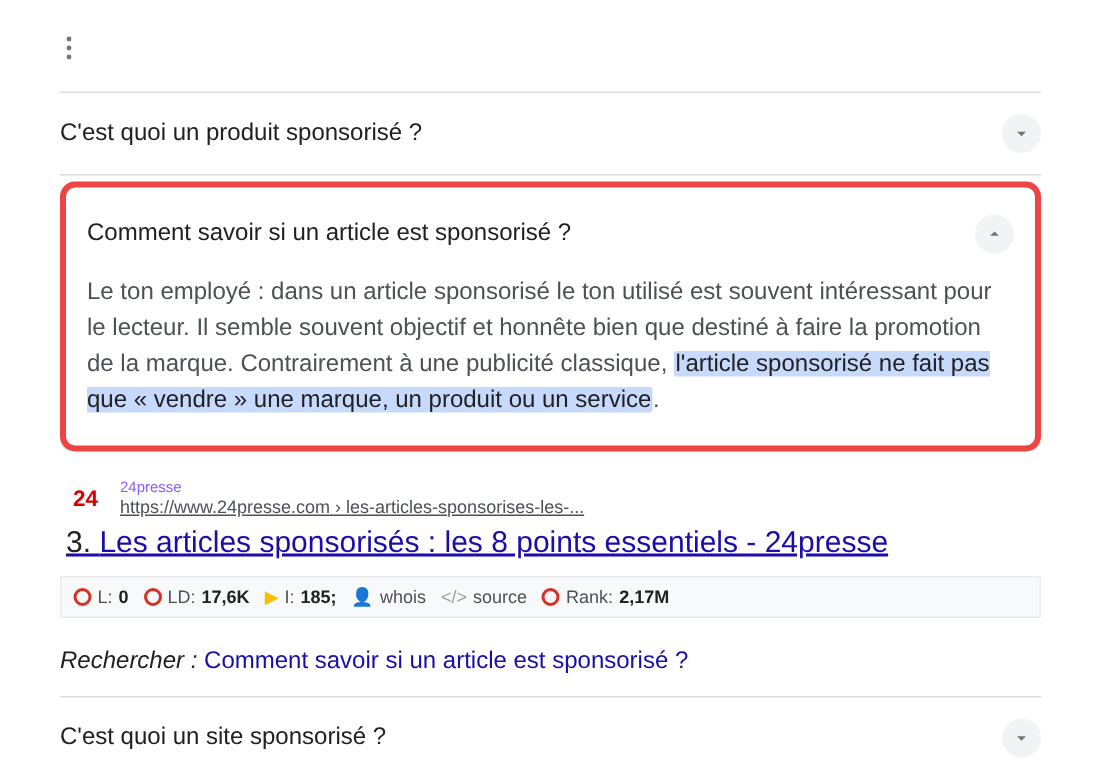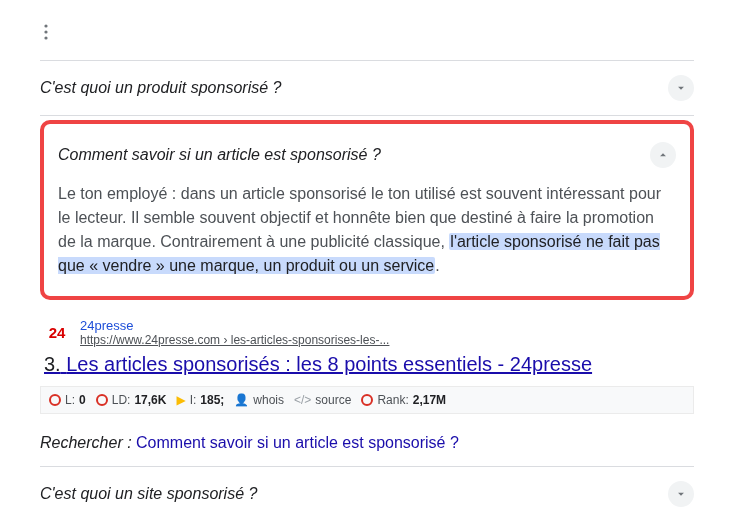--- a/index.html
+++ b/index.html
@@ -1,32 +1,32 @@
 <!DOCTYPE html>
 <html><head>
 <meta charset="utf-8">
 <style>
   * { box-sizing: border-box; margin: 0; padding: 0; }
   body { font-family: Arial, sans-serif; background: #fff; color: #202124; width: 734px; padding: 20px 40px; }
   .header { display: flex; align-items: center; gap: 12px; margin-bottom: 12px; }
   .header h2 { font-size: 22px; font-weight: 400; }
   .more-icon { color: #70757a; font-size: 16px; cursor: pointer; padding: 4px; }
   .divider { border: none; border-top: 1px solid #dadce0; margin: 0; }
-  .question-row { display: flex; justify-content: space-between; align-items: center; padding: 14px 0; cursor: pointer; font-style: italic; }
+  .question-row { display: flex; justify-content: space-between; align-items: center; padding: 14px 0; cursor: pointer; }
   .question-row .qtext { font-size: 16px; color: #202124; }
   .chevron-btn { width: 26px; height: 26px; border-radius: 50%; background: #f1f3f4; display: flex; align-items: center; justify-content: center; }
   .chevron-btn svg { width: 14px; height: 14px; fill: #70757a; }
   .expanded-box { border: 4px solid #ef4444; border-radius: 10px; padding: 12px 14px 18px 14px; margin: 4px 0 8px 0; }
   .expanded-box .question-row { padding: 6px 0 14px 0; }
   .answer-text { font-size: 16px; line-height: 1.5; color: #4d5156; }
   .hl { background: #c8dafc; color: #202124; border-radius: 2px; padding: 0 1px; }
   .source-row { display: flex; align-items: center; gap: 10px; padding: 10px 0 2px 0; margin-left: 4px; }
   .favicon { width: 26px; height: 26px; display:flex; align-items:center; justify-content:center; font-weight:bold; color:#d90000; font-size:15px; font-family: Arial, sans-serif; }
   .source-meta { display: flex; flex-direction: column; }
-  .source-name { font-size: 13px; color: #1d4ed8; }
+  .source-name { font-size: 10px; color: #8b5cf6; }
   .source-url { font-size: 12px; color: #4d5156; text-decoration: underline; }
   .result-title { color: #1a0dab; font-size: 20px; font-weight: 400; padding: 4px 0 10px 4px; display:block; }
   .result-num { color: #202124; }
   .seo-bar { background: #f8f9fa; border: 1px solid #ebebeb; padding: 6px 8px; font-size: 12px; color: #4d5156; display: flex; align-items: center; gap: 10px; flex-wrap: wrap; margin-bottom: 14px; }
   .seo-item { display: flex; align-items: center; gap: 4px; }
   .seo-item b { color: #202124; font-weight: bold; }
   .mred { width:12px; height:12px; border:2px solid #e8710a; border-radius:50%; display:inline-block; }
   .mred.red { border-color:#d93025; }
   .byel { color:#fbbc04; font-size:12px; }
   .gicon { color:#9aa0a6; font-size:12px; }

